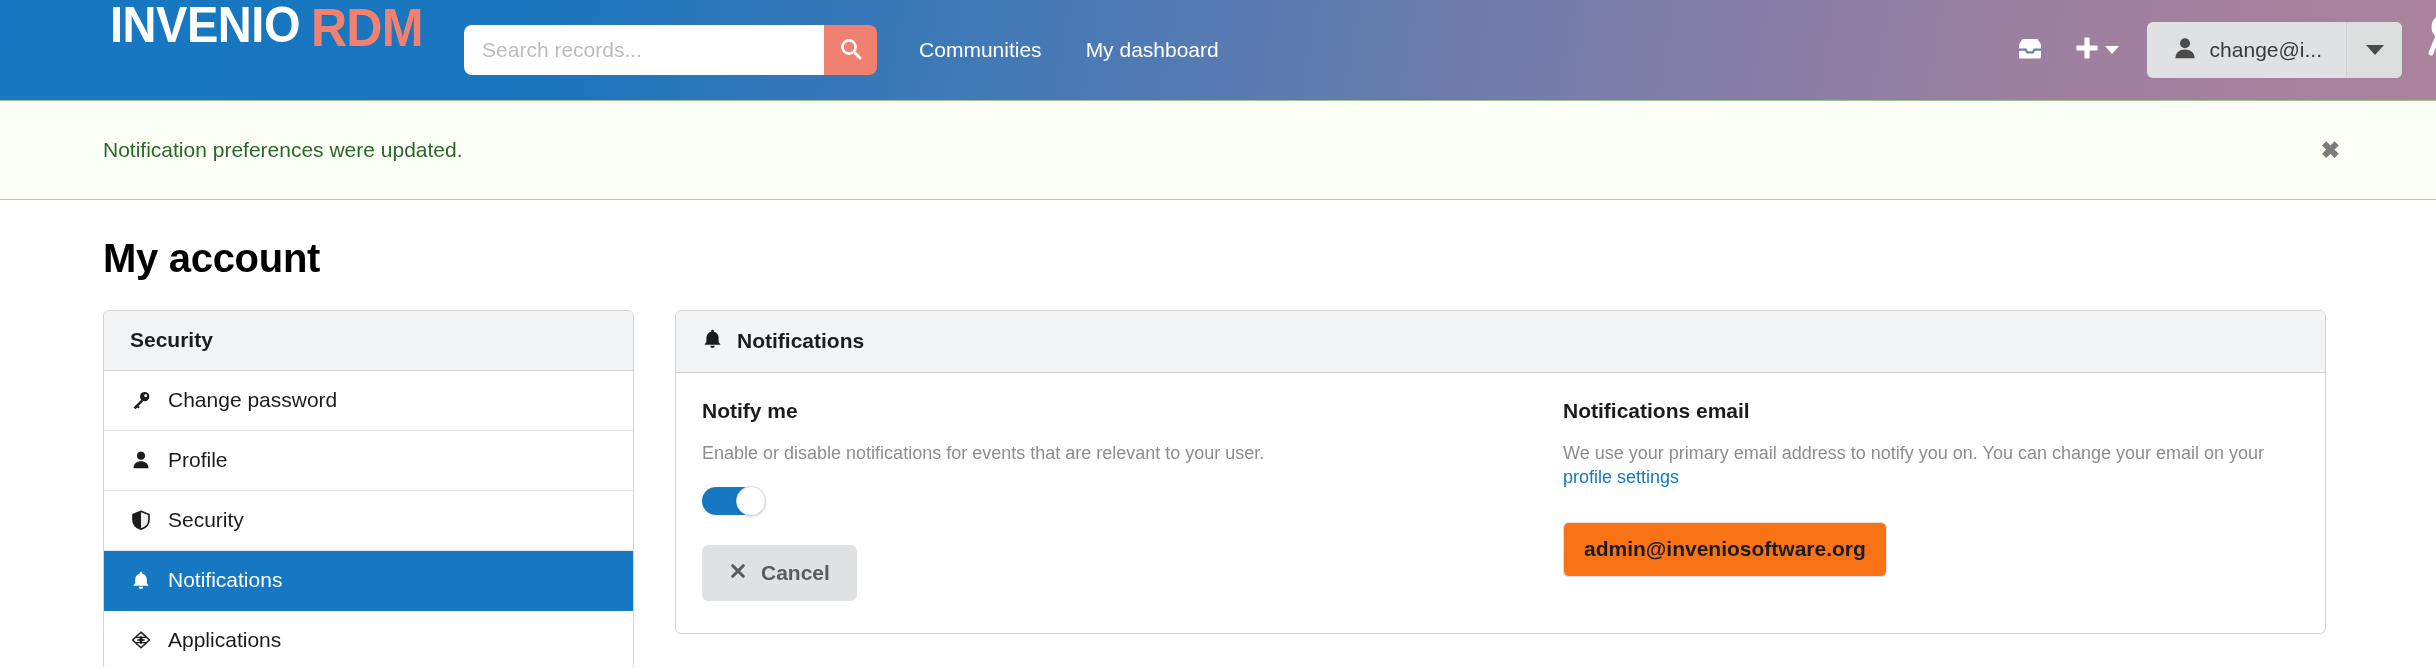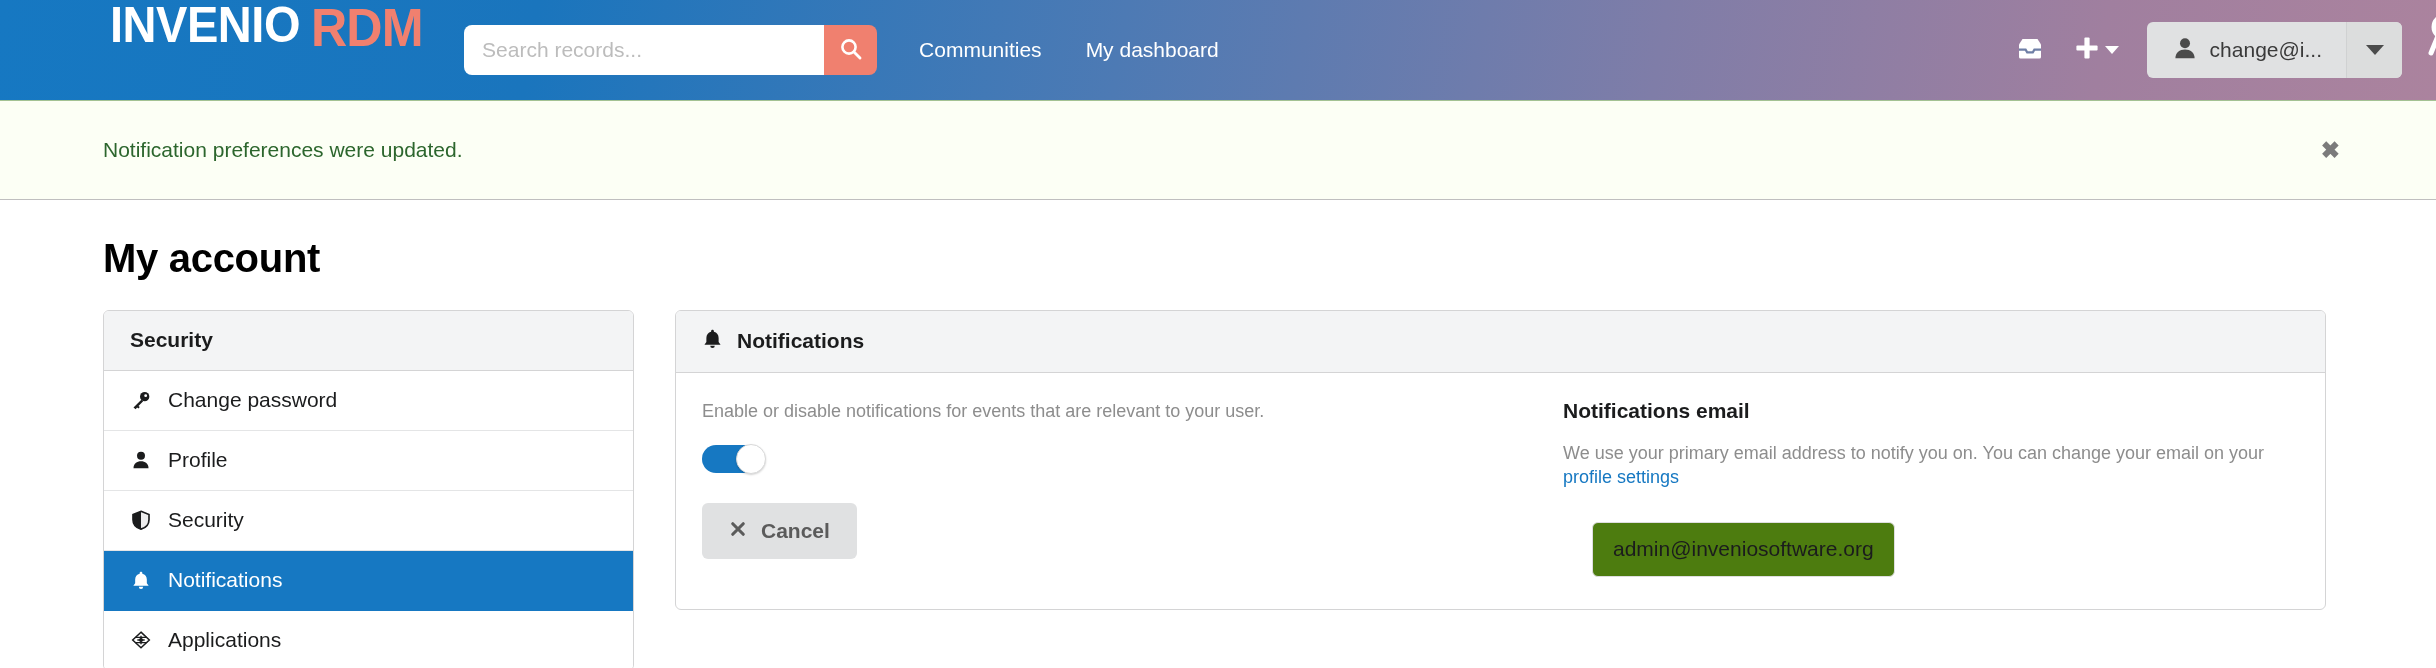--- a/index.html
+++ b/index.html
@@ -343,25 +343,24 @@
   .btn-cancel { background: #e0e1e2; color: #5b5b5b; }
   .btn-primary { background: #1678c2; color: #ffffff; padding-left: 29px; padding-right: 34px; }
 
   
   .email-box {
     display: inline-block;
     border: 1px solid #dededf;
     border-radius: 6px;
     padding: 14px 20px 15px;
     font-size: 21px;
-    font-weight: normal;
+    font-weight: bold;
     color: #1b1c1d;
-    background: #4d7c0f;
+    background: #f97316;
     margin-top: 10px;
-    margin-left: 29px;
   }
 </style>
 </head>
 <body>
 
 <header class="site-header">
 
   <a class="logo">
     <span class="logo-invenio">INVENIO</span>
     <span class="logo-glass">
@@ -502,20 +501,21 @@
             <path d="M12 2 C12.9 2 13.6 2.7 13.6 3.6 V4.4 C17 5.2 19 8 19 11.4 V16 L21.2 19 H2.8 L5 16 V11.4 C5 8 7 5.2 10.4 4.4 V3.6 C10.4 2.7 11.1 2 12 2 Z" fill="#1b1c1d"></path>
             <path d="M9.4 20.2 H14.6 A2.6 2.6 0 0 1 9.4 20.2 Z" fill="#1b1c1d"></path>
           </svg>
         </span>
         <span>Notifications</span>
       </div>
 
       <div class="card-body">
 
         <div class="col-left">
+          <div class="field-label">Notify me</div>
           <div class="field-help">Enable or disable notifications for events that are relevant to your user.</div>
 
           <div class="toggle">
             <span class="knob"></span>
           </div>
 
           <div class="btn-row">
             <button class="btn btn-cancel">
               <span>
                 <svg width="18" height="18" viewBox="0 0 24 24">

